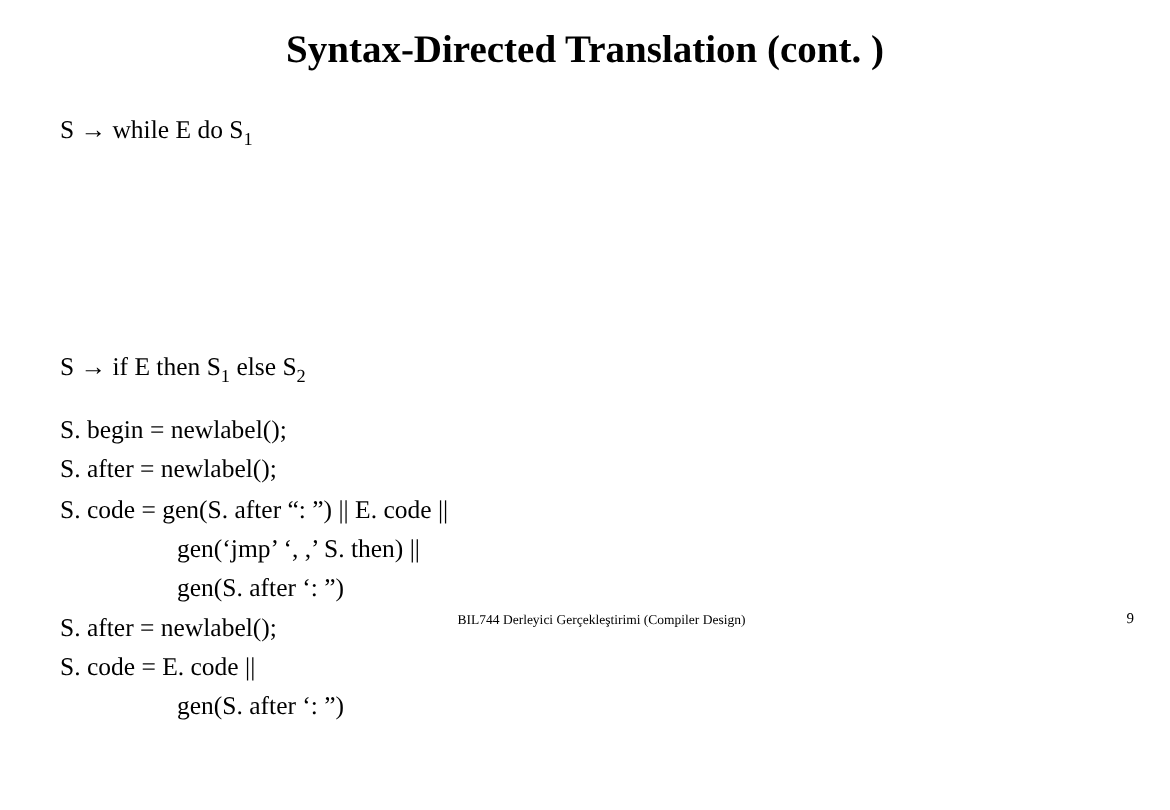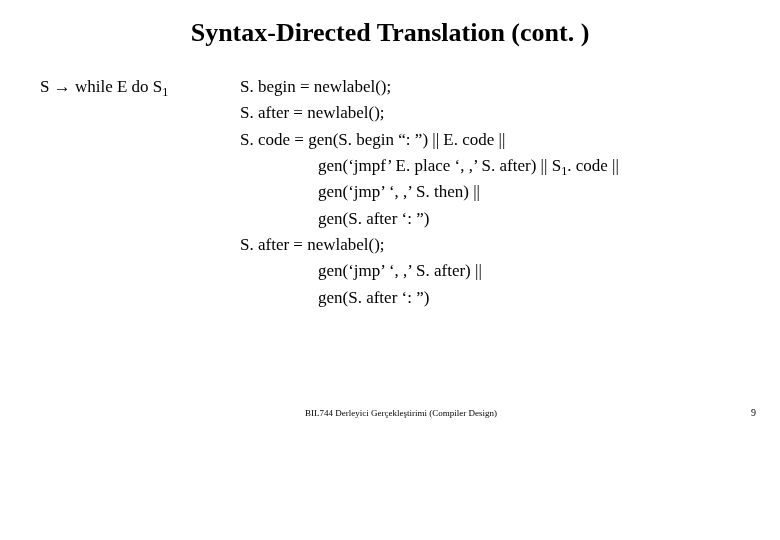--- a/index.html
+++ b/index.html
@@ -20,20 +20,21 @@
     position: relative;
   }
   .title {
     text-align: center;
     font-weight: bold;
     font-size: 26px;
     margin: 0 0 26px 0;
   }
   .content {
     display: flex;
+    flex-direction: column;
     font-size: 17px;
     line-height: 1.55;
   }
   .col-left {
     width: 200px;
     flex: 0 0 200px;
   }
   .col-right {
     flex: 1 1 auto;
   }
@@ -84,35 +85,35 @@
 
   <h1 class="title">Syntax-Directed Translation (cont. )</h1>
 
   <div class="content">
 
     <div class="col-left">
       <div class="prod">
         <span>S </span><span class="arrow">→</span><span> while E do S</span><span class="sub">1</span>
       </div>
       <div style="height: calc(1.55em * 5);"></div>
+      <div class="prod">
+        <span>S </span><span class="arrow">→</span><span> if E then S</span><span class="sub">1</span><span> else S</span><span class="sub">2</span>
+      </div>
     </div>
 
     <div class="col-right">
 
       <div class="sem-line">S. begin = newlabel();</div>
       <div class="sem-line">S. after = newlabel();</div>
-      <div class="sem-line">S. code = gen(S. begin “: ”)  ||  E. code  ||</div>
-      <div class="indent">
-        <span>gen(‘jmpf’ E. place ‘, ,’ S. after)  || S</span><span class="sub">1</span><span>. code ||</span>
-      </div>
+      <div class="sem-line">S. code = gen(S. after “: ”)  ||  E. code  ||</div>
       <div class="indent">gen(‘jmp’ ‘, ,’ S. then)  ||</div>
       <div class="indent">gen(S. after ‘: ”)</div>
 
       <div class="sem-line">S. after = newlabel();</div>
-      <div class="indent">gen(‘jmp’ ‘, ,’ S. after)  ||</div>
+      <div class="sem-line">S. code = E. code  ||</div>
       <div class="indent">gen(S. after ‘: ”)</div>
 
     </div>
 
   </div>
 
   <div class="footer">
     <span class="course">BIL744 Derleyici Gerçekleştirimi (Compiler Design)</span>
     <span class="pagenum">9</span>
   </div>

